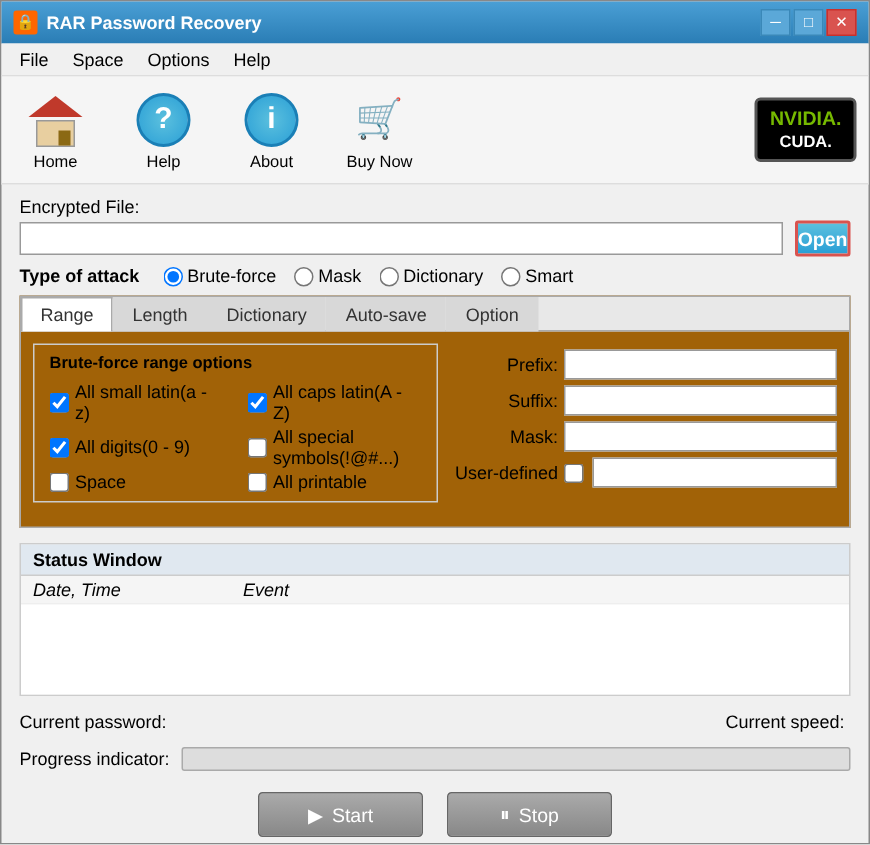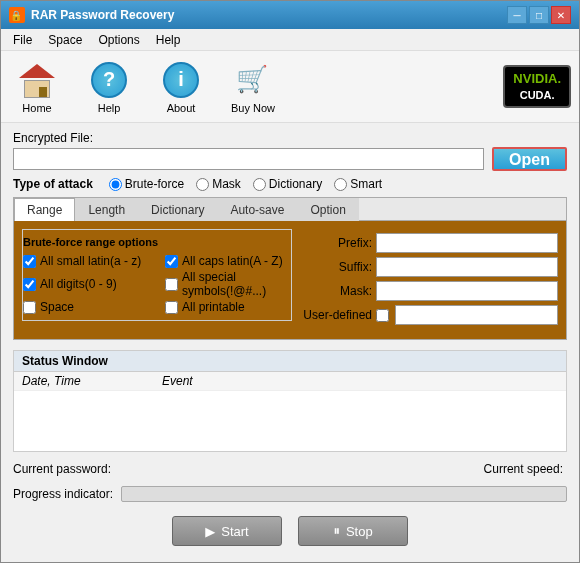--- a/index.html
+++ b/index.html
@@ -214,24 +214,24 @@
       height: 22px;
       border: 1px solid #999;
       background: white;
       padding: 2px 4px;
       font-size: 12px;
     }
     .open-btn {
       background: linear-gradient(to bottom, #5bc0de, #2a9fd6);
       color: white;
       border: 2px solid #d9534f;
-      padding: 2px 15px;
+      padding: 2px 0;
       height: 24px;
       cursor: pointer;
-      font-size: 16px;
+      font-size: 13px;
       font-weight: bold;
       border-radius: 2px;
       white-space: nowrap;
     }
     .attack-section {
       display: flex;
       align-items: center;
       gap: 12px;
     }
     .section-label {
@@ -271,21 +271,21 @@
       background: white;
       border-color: #aaa;
       border-bottom-color: white;
       z-index: 1;
     }
     .tab-content {
       padding: 8px;
     }
     .brute-force-section {
       border: 1px solid #ccc;
-      padding: 6px 0;
+      padding: 6px 10px;
       margin-bottom: 8px;
     }
     .bf-legend {
       font-size: 11px;
       font-weight: bold;
       margin-bottom: 6px;
     }
     .bf-grid {
       display: grid;
       grid-template-columns: 1fr 1fr;

